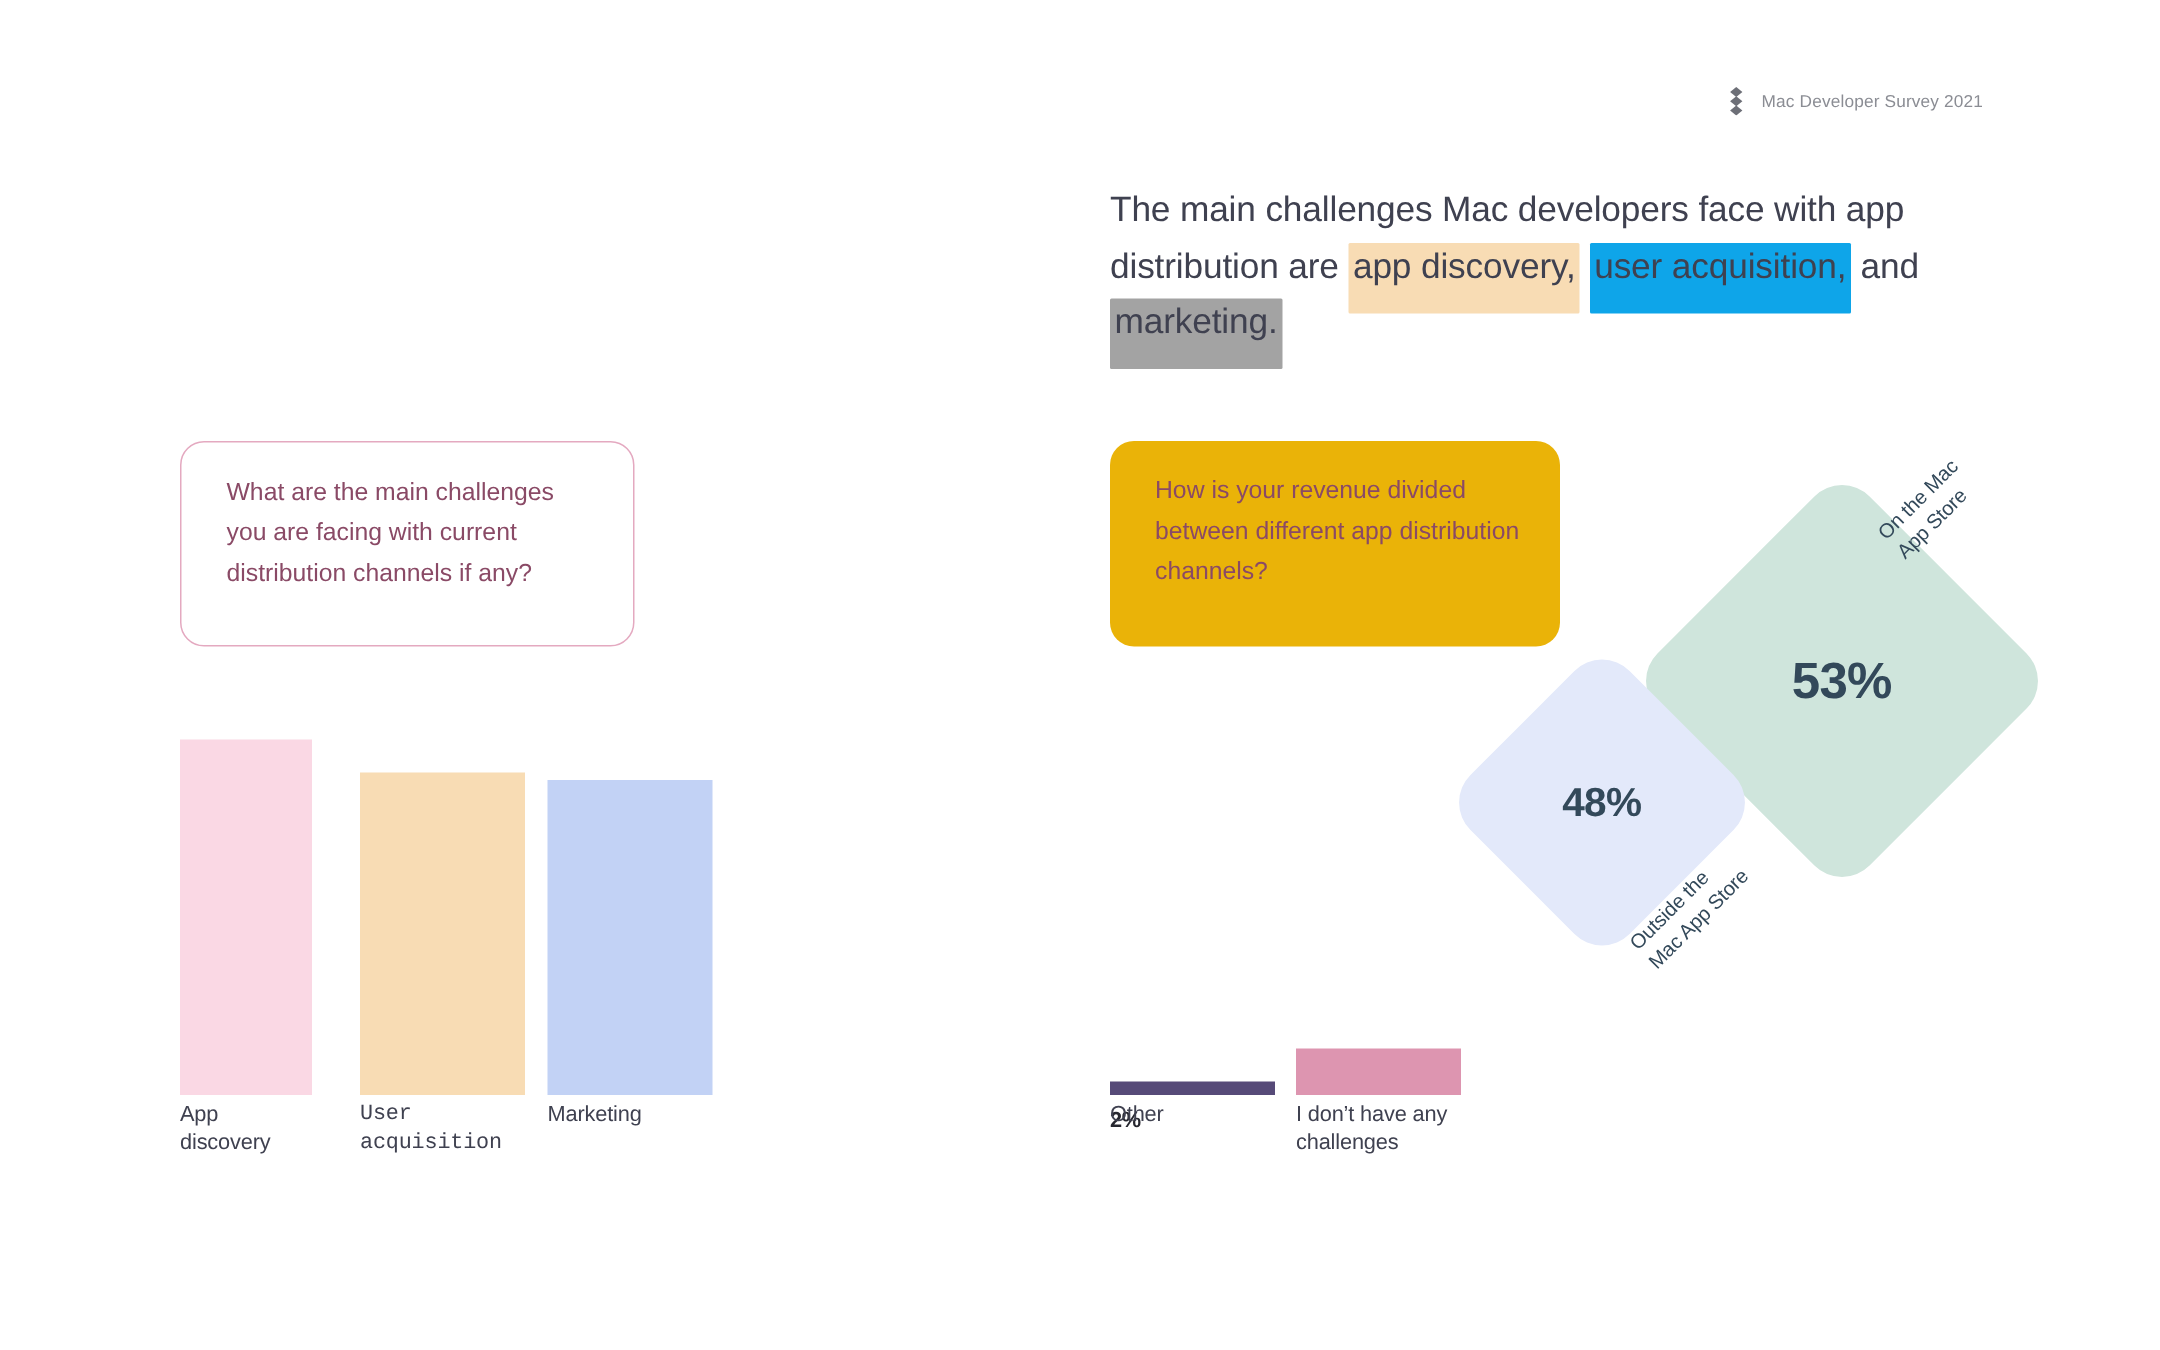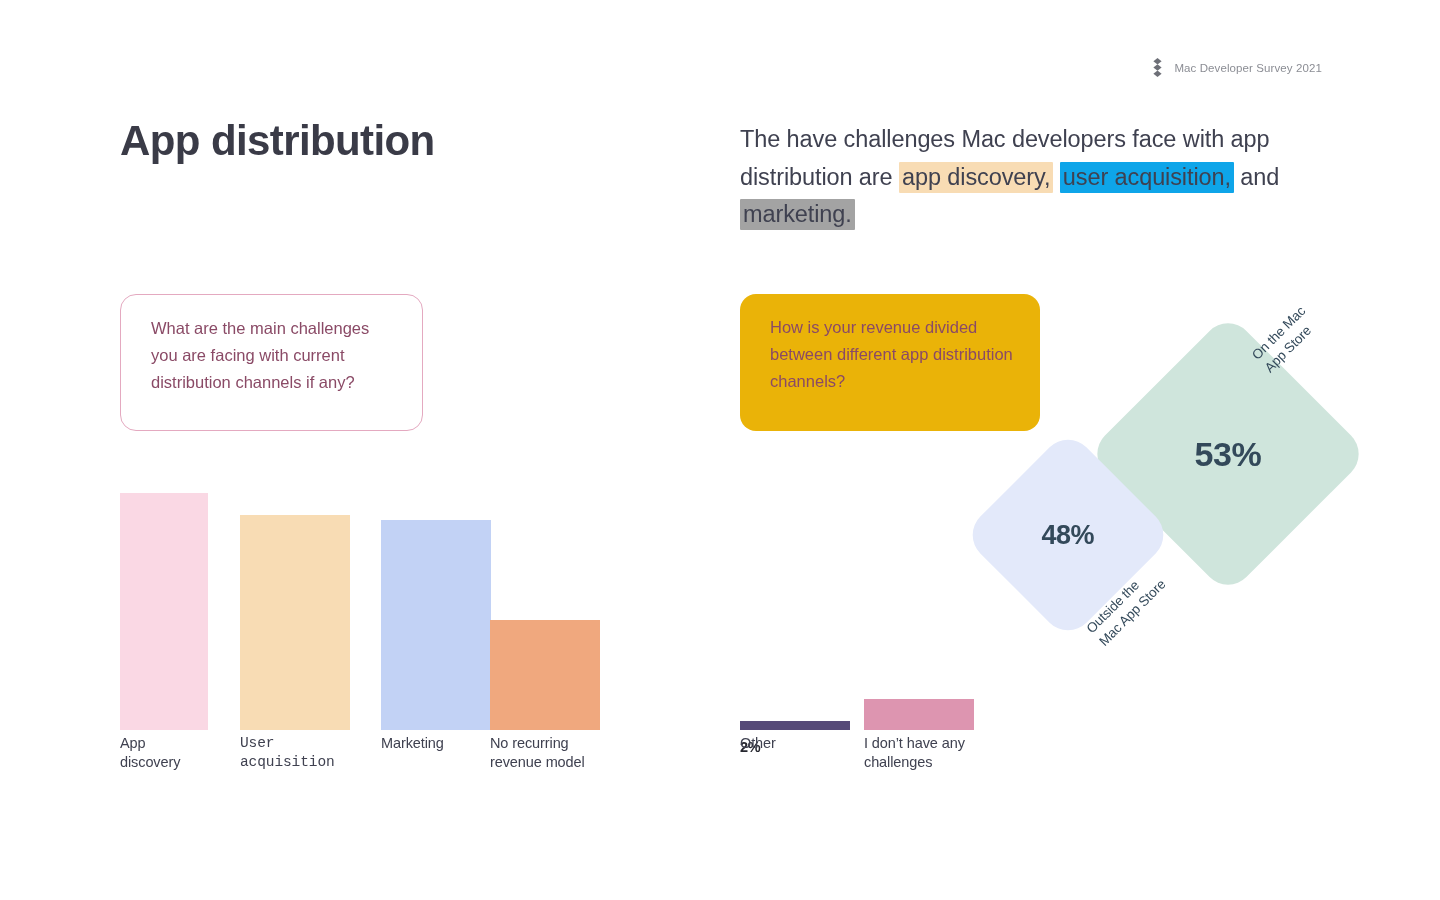--- a/index.html
+++ b/index.html
@@ -52,21 +52,21 @@
     position: absolute;
     left: 740px;
     top: 121px;
     width: 570px;
     font-size: 23.5px;
     line-height: 37.5px;
     color: #3f4150;
     letter-spacing: -.1px;
   }
   #summary .hl {
-    padding: 2px 3px 3px 3px;
+    padding: 2px 3px 19px 3px;
     border-radius: 1px;
   }
 
   
   .callout {
     position: absolute;
     border-radius: 16px;
     font-size: 16.5px;
     line-height: 27px;
     color: #8a4a66;
@@ -169,54 +169,48 @@
 
   <div id="brand">
     <svg id="brand-logo" viewBox="0 0 15 19">
       <path d="M7.5 0 L11.6 3.3 L7.5 6.6 L3.4 3.3 Z" fill="#6d6f77"></path>
       <path d="M7.5 6.2 L11.6 9.5 L7.5 12.8 L3.4 9.5 Z" fill="#6d6f77"></path>
       <path d="M7.5 12.4 L11.6 15.7 L7.5 19 L3.4 15.7 Z" fill="#6d6f77"></path>
     </svg>
     <span id="brand-text">Mac Developer Survey 2021</span>
   </div>
 
-  <h1 id="page-title">App distribution</h1>
 
   <p id="summary">
-    <span>The have challenges Mac developers face with app distribution are </span><span class="hl" style="background:#f8dcb4">app discovery,</span><span> </span><span class="hl" style="background:#0ea5e9">user acquisition,</span><span> and </span><span class="hl" style="background:#a3a3a3">marketing.</span>
+    <span>The main challenges Mac developers face with app distribution are </span><span class="hl" style="background:#f8dcb4">app discovery,</span><span> </span><span class="hl" style="background:#0ea5e9">user acquisition,</span><span> and </span><span class="hl" style="background:#a3a3a3">marketing.</span>
   </p>
 
   <div id="callout-left" class="callout">What are the main challenges you are facing with current distribution channels if any?</div>
   <div id="callout-right" class="callout">How is your revenue divided between different app distribution channels?</div>
 
   <div id="bar-chart">
 
     <div class="bar-col" style="left:0px;width:88px;">
       <div class="bar-value" style="bottom:262px;">57%</div>
       <div class="bar-rect" style="height:237px;background:#fad8e4;"></div>
       <div class="bar-label">App discovery</div>
     </div>
 
     <div class="bar-col" style="left:120px;width:110px;font-family:Liberation Mono, monospace;">
       <div class="bar-value" style="bottom:240px;">52%</div>
       <div class="bar-rect" style="height:215px;background:#f8dcb4;"></div>
       <div class="bar-label" style="width:92px;">User acquisition</div>
     </div>
 
-    <div class="bar-col" style="left:245px;width:110px;margin-left:16px;">
+    <div class="bar-col" style="left:245px;width:110px;">
       <div class="bar-value" style="bottom:235px;">51%</div>
       <div class="bar-rect" style="height:210px;background:#c2d2f5;"></div>
       <div class="bar-label">Marketing</div>
     </div>
 
-    <div class="bar-col" style="left:370px;width:110px;">
-      <div class="bar-value" style="bottom:135px;">27%</div>
-      <div class="bar-rect" style="height:110px;background:#f0a87e;"></div>
-      <div class="bar-label" style="width:116px;">No recurring revenue model</div>
-    </div>
 
 
     <div class="bar-col" style="left:620px;width:110px;">
       <div class="bar-value" style="bottom:35px;">2%</div>
       <div class="bar-rect" style="height:9px;background:#564a78;"></div>
       <div class="bar-label">Other</div>
     </div>
 
     <div class="bar-col" style="left:744px;width:110px;">
       <div class="bar-value" style="bottom:63px;">7%</div>

